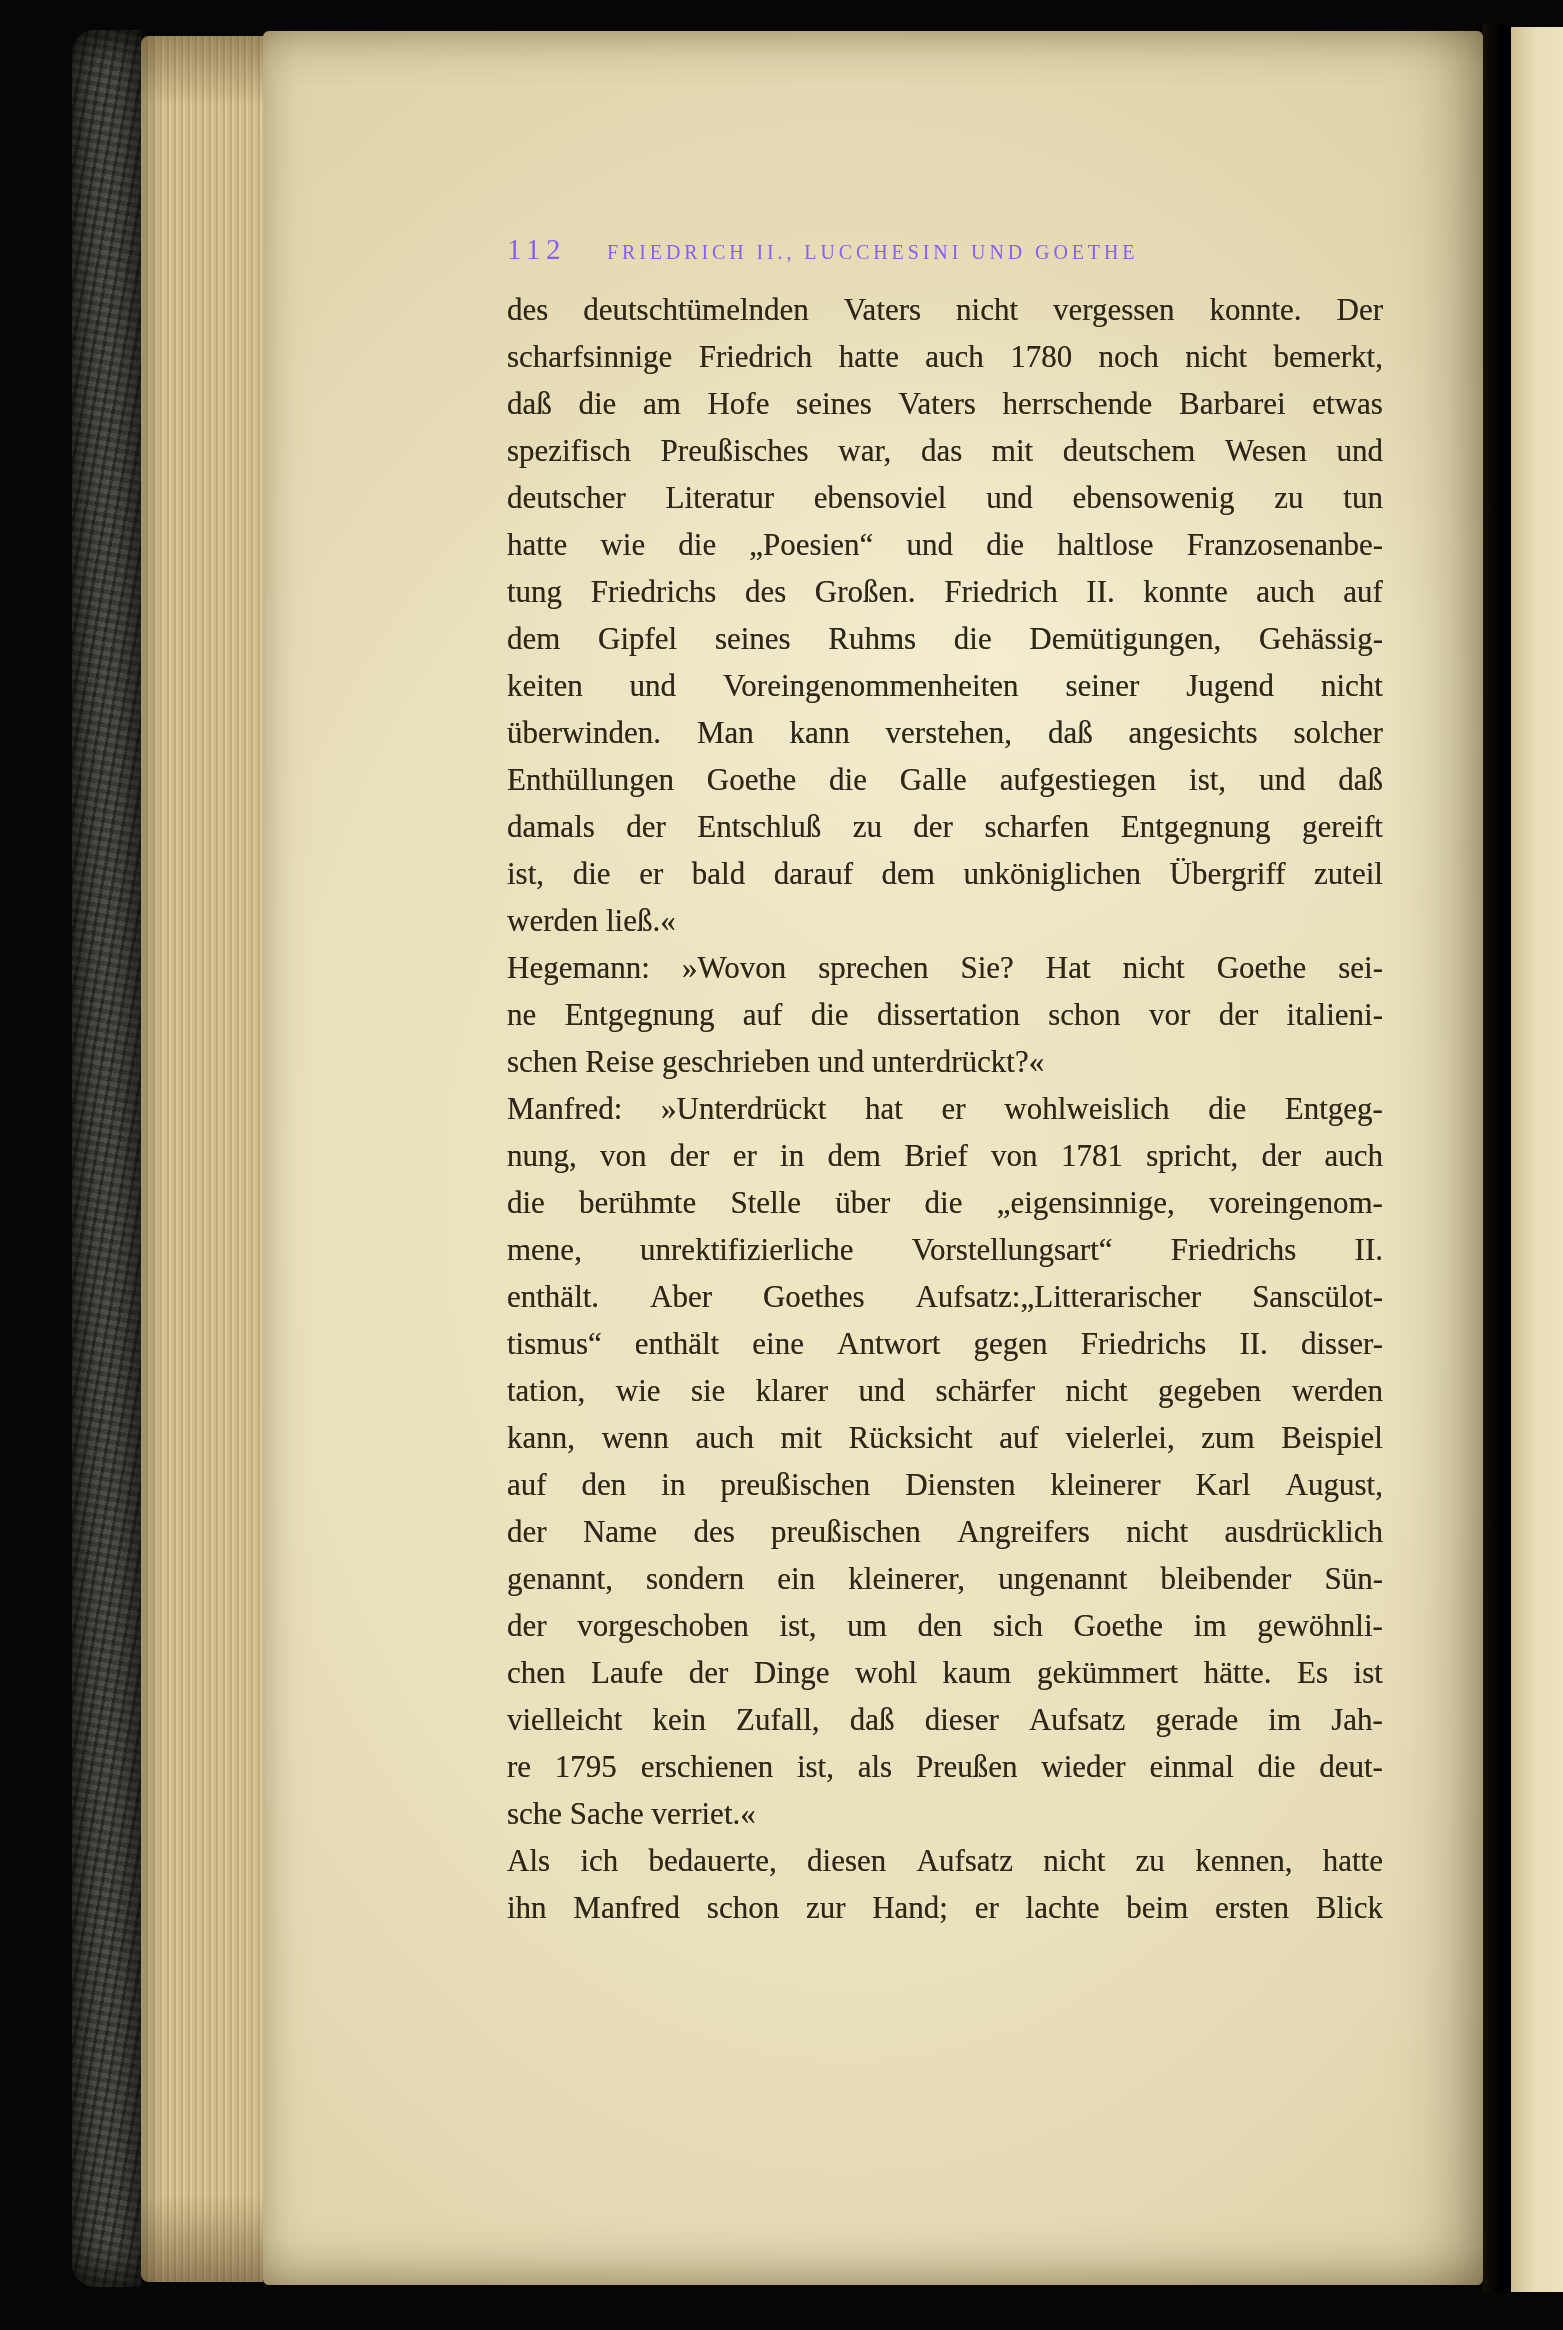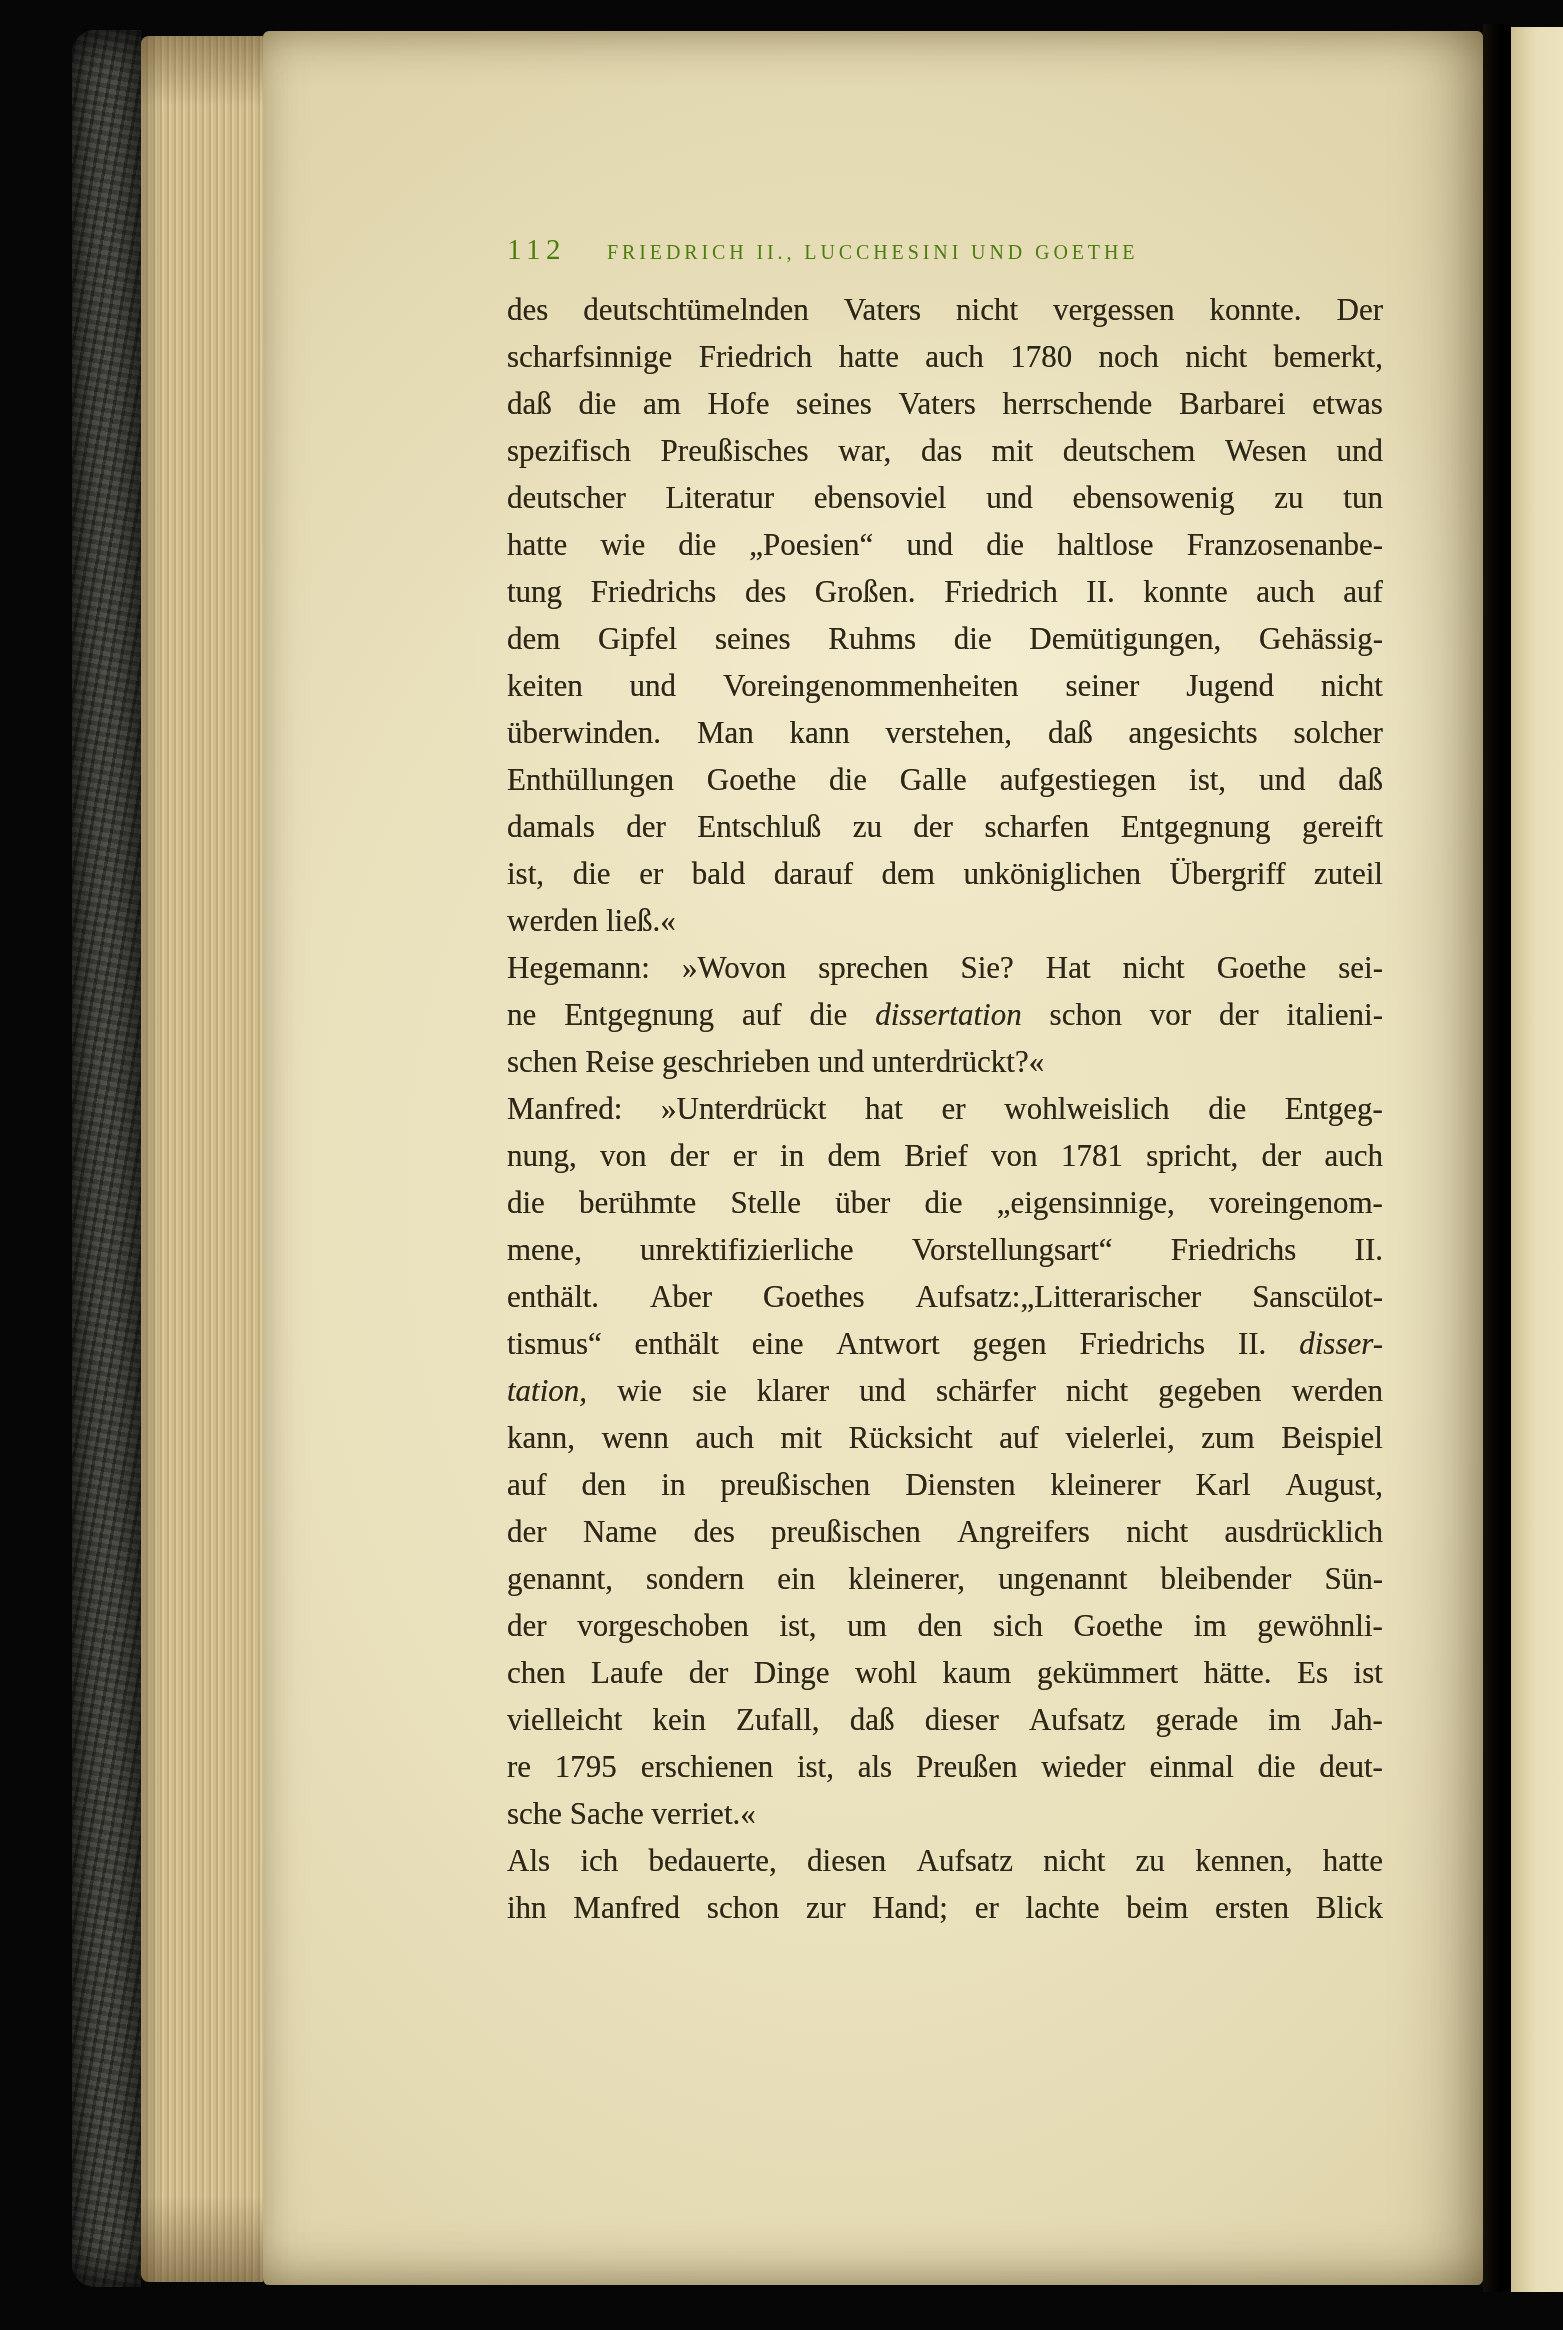--- a/index.html
+++ b/index.html
@@ -57,38 +57,38 @@
   
   .facing-page {
     position:absolute; left:1511px; top:26.6px; width:53px; height:2265px;
     background:linear-gradient(90deg, #cdbf92 0, #e7ddb6 45%, #ece3bf 100%);
   }
 
   
   .header-row {
     position:absolute; left:507px; top:233px; width:876px;
     display:flex; align-items:baseline;
-    color:#4d7c0f;
+    color:#8b5cf6;
   }
   .page-number { font-size:29px; letter-spacing:5.5px; }
   .running-title { font-size:20px; letter-spacing:3.9px; margin-left:41px; white-space:nowrap; }
 
   
   .text-block {
     position:absolute; left:507px; top:286px; width:876px;
     color:#2d2718; font-size:31px;
     text-shadow:0 0 0.5px rgba(45,39,24,0.65);
     text-align:center;
   }
   .line {
     display:flex; flex-wrap:nowrap; justify-content:space-between;
     align-items:baseline; height:47px; line-height:47px; white-space:nowrap;
   }
   .line.left { justify-content:flex-start; }
-  .it { font-style:italic; }
+  .it { }
 </style>
 </head>
 <body>
 
 <div class="scene">
   <div class="cover-edge"></div>
   <div class="page-edge-stack"></div>
 
   <div class="page"></div>
 

